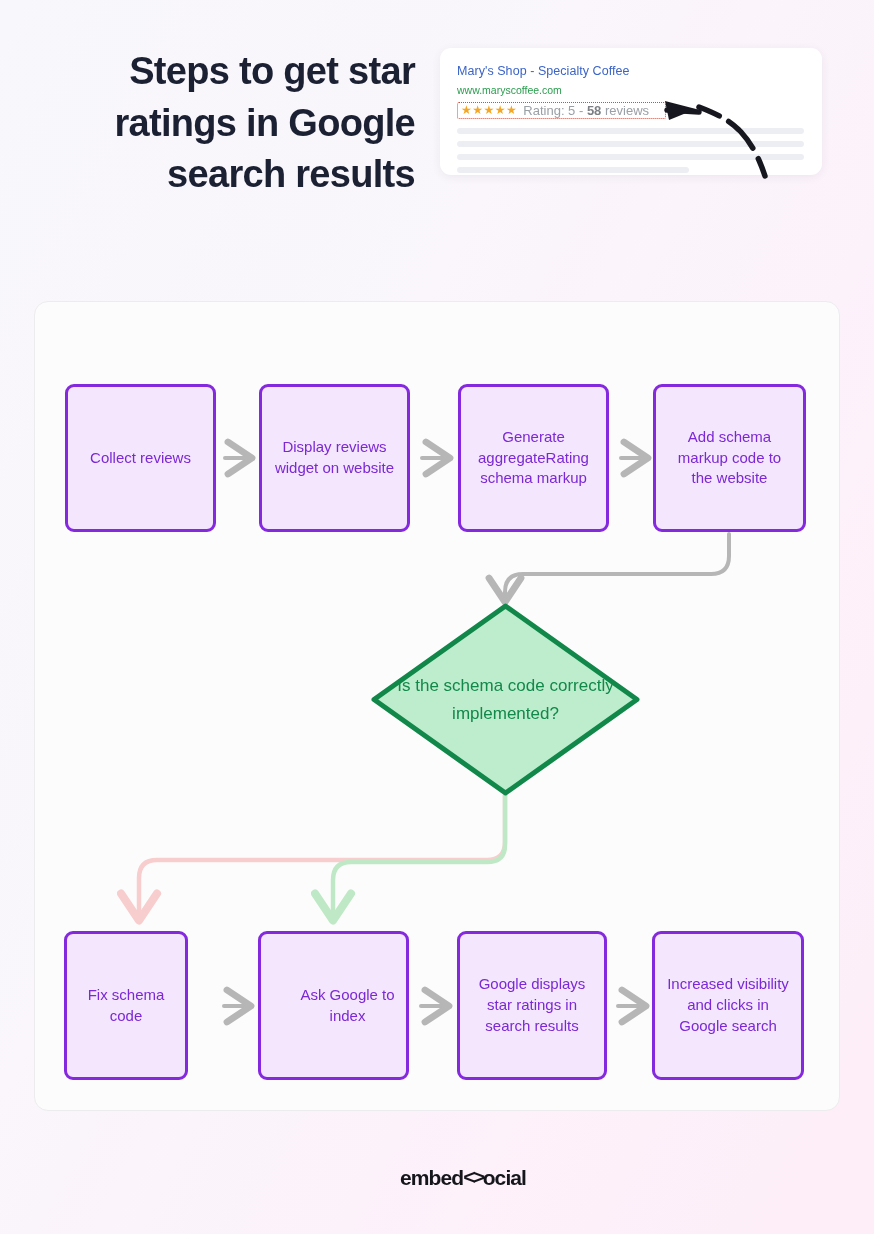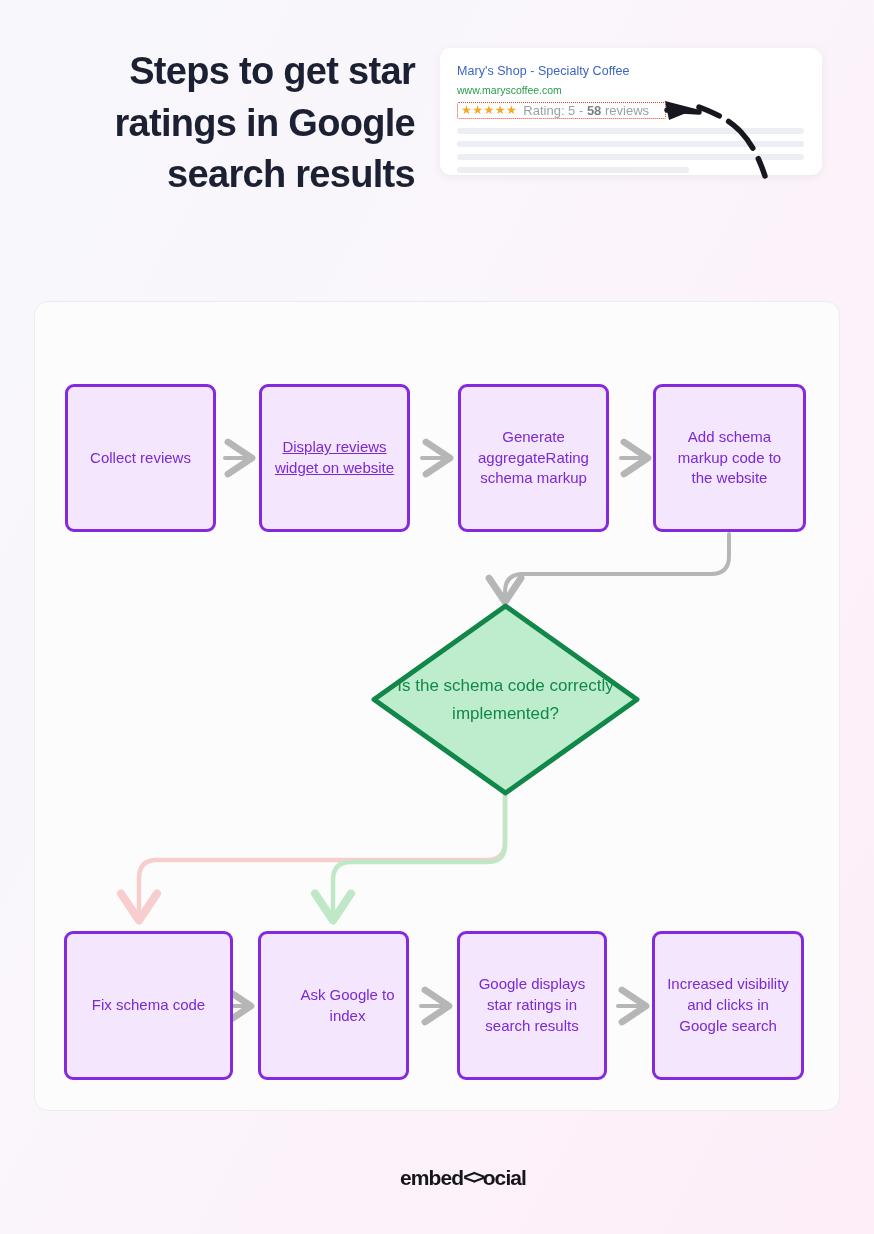--- a/index.html
+++ b/index.html
@@ -142,25 +142,25 @@
     color: #7b29d4;
     font-size: 15px;
     line-height: 1.38;
     padding: 6px 10px;
   }
 
   .r1 { top: 384px; height: 148px; }
   .r2 { top: 931px; height: 149px; }
 
   .c1 { left: 65px;  width: 151px; }
-  .c2 { left: 259px; width: 151px; text-decoration: underline; }
+  .c2 { left: 259px; width: 151px; }
   .c3 { left: 458px; width: 151px; }
   .c4 { left: 653px; width: 153px; }
 
-  .c1b { left: 64px;  width: 169px; }
+  .c1b { left: 64px;  width: 124px; }
   .c2b { left: 258px; width: 151px; padding-left: 38px; }
   .c3b { left: 457px; width: 150px; }
   .c4b { left: 652px; width: 152px; }
 
   
   .diamond-wrap {
     position: absolute;
     left: 373px;
     top: 605px;
     width: 265px;

